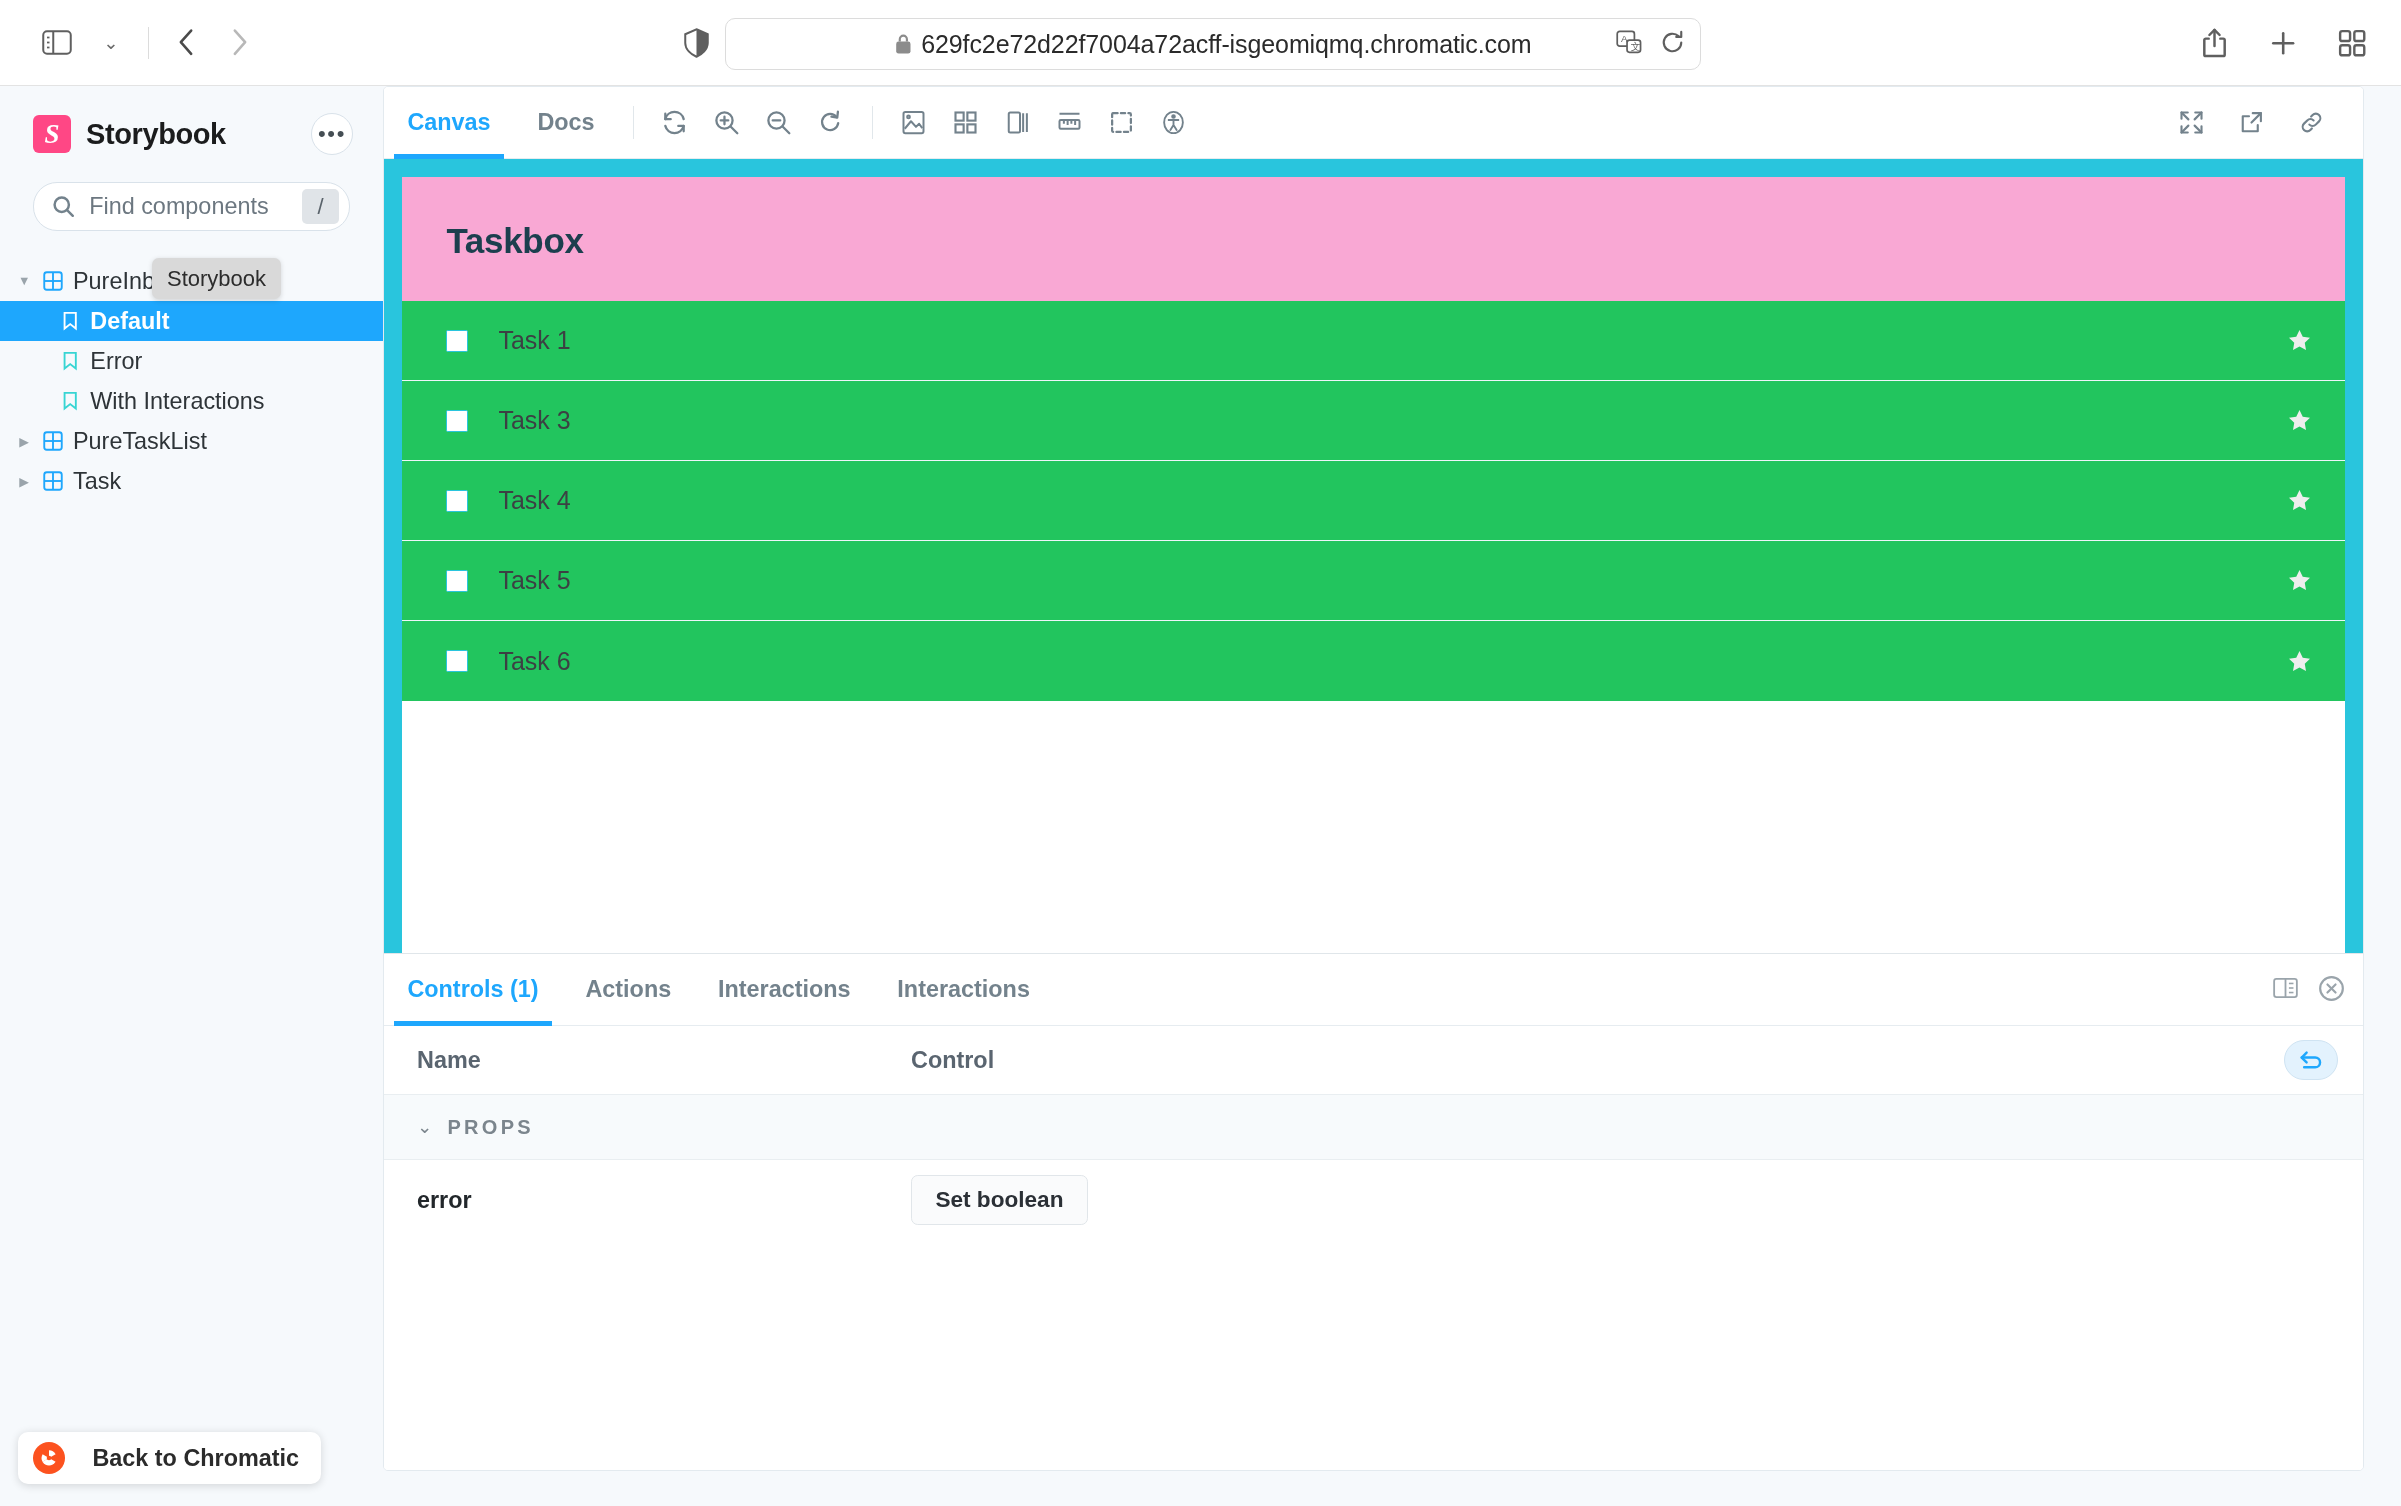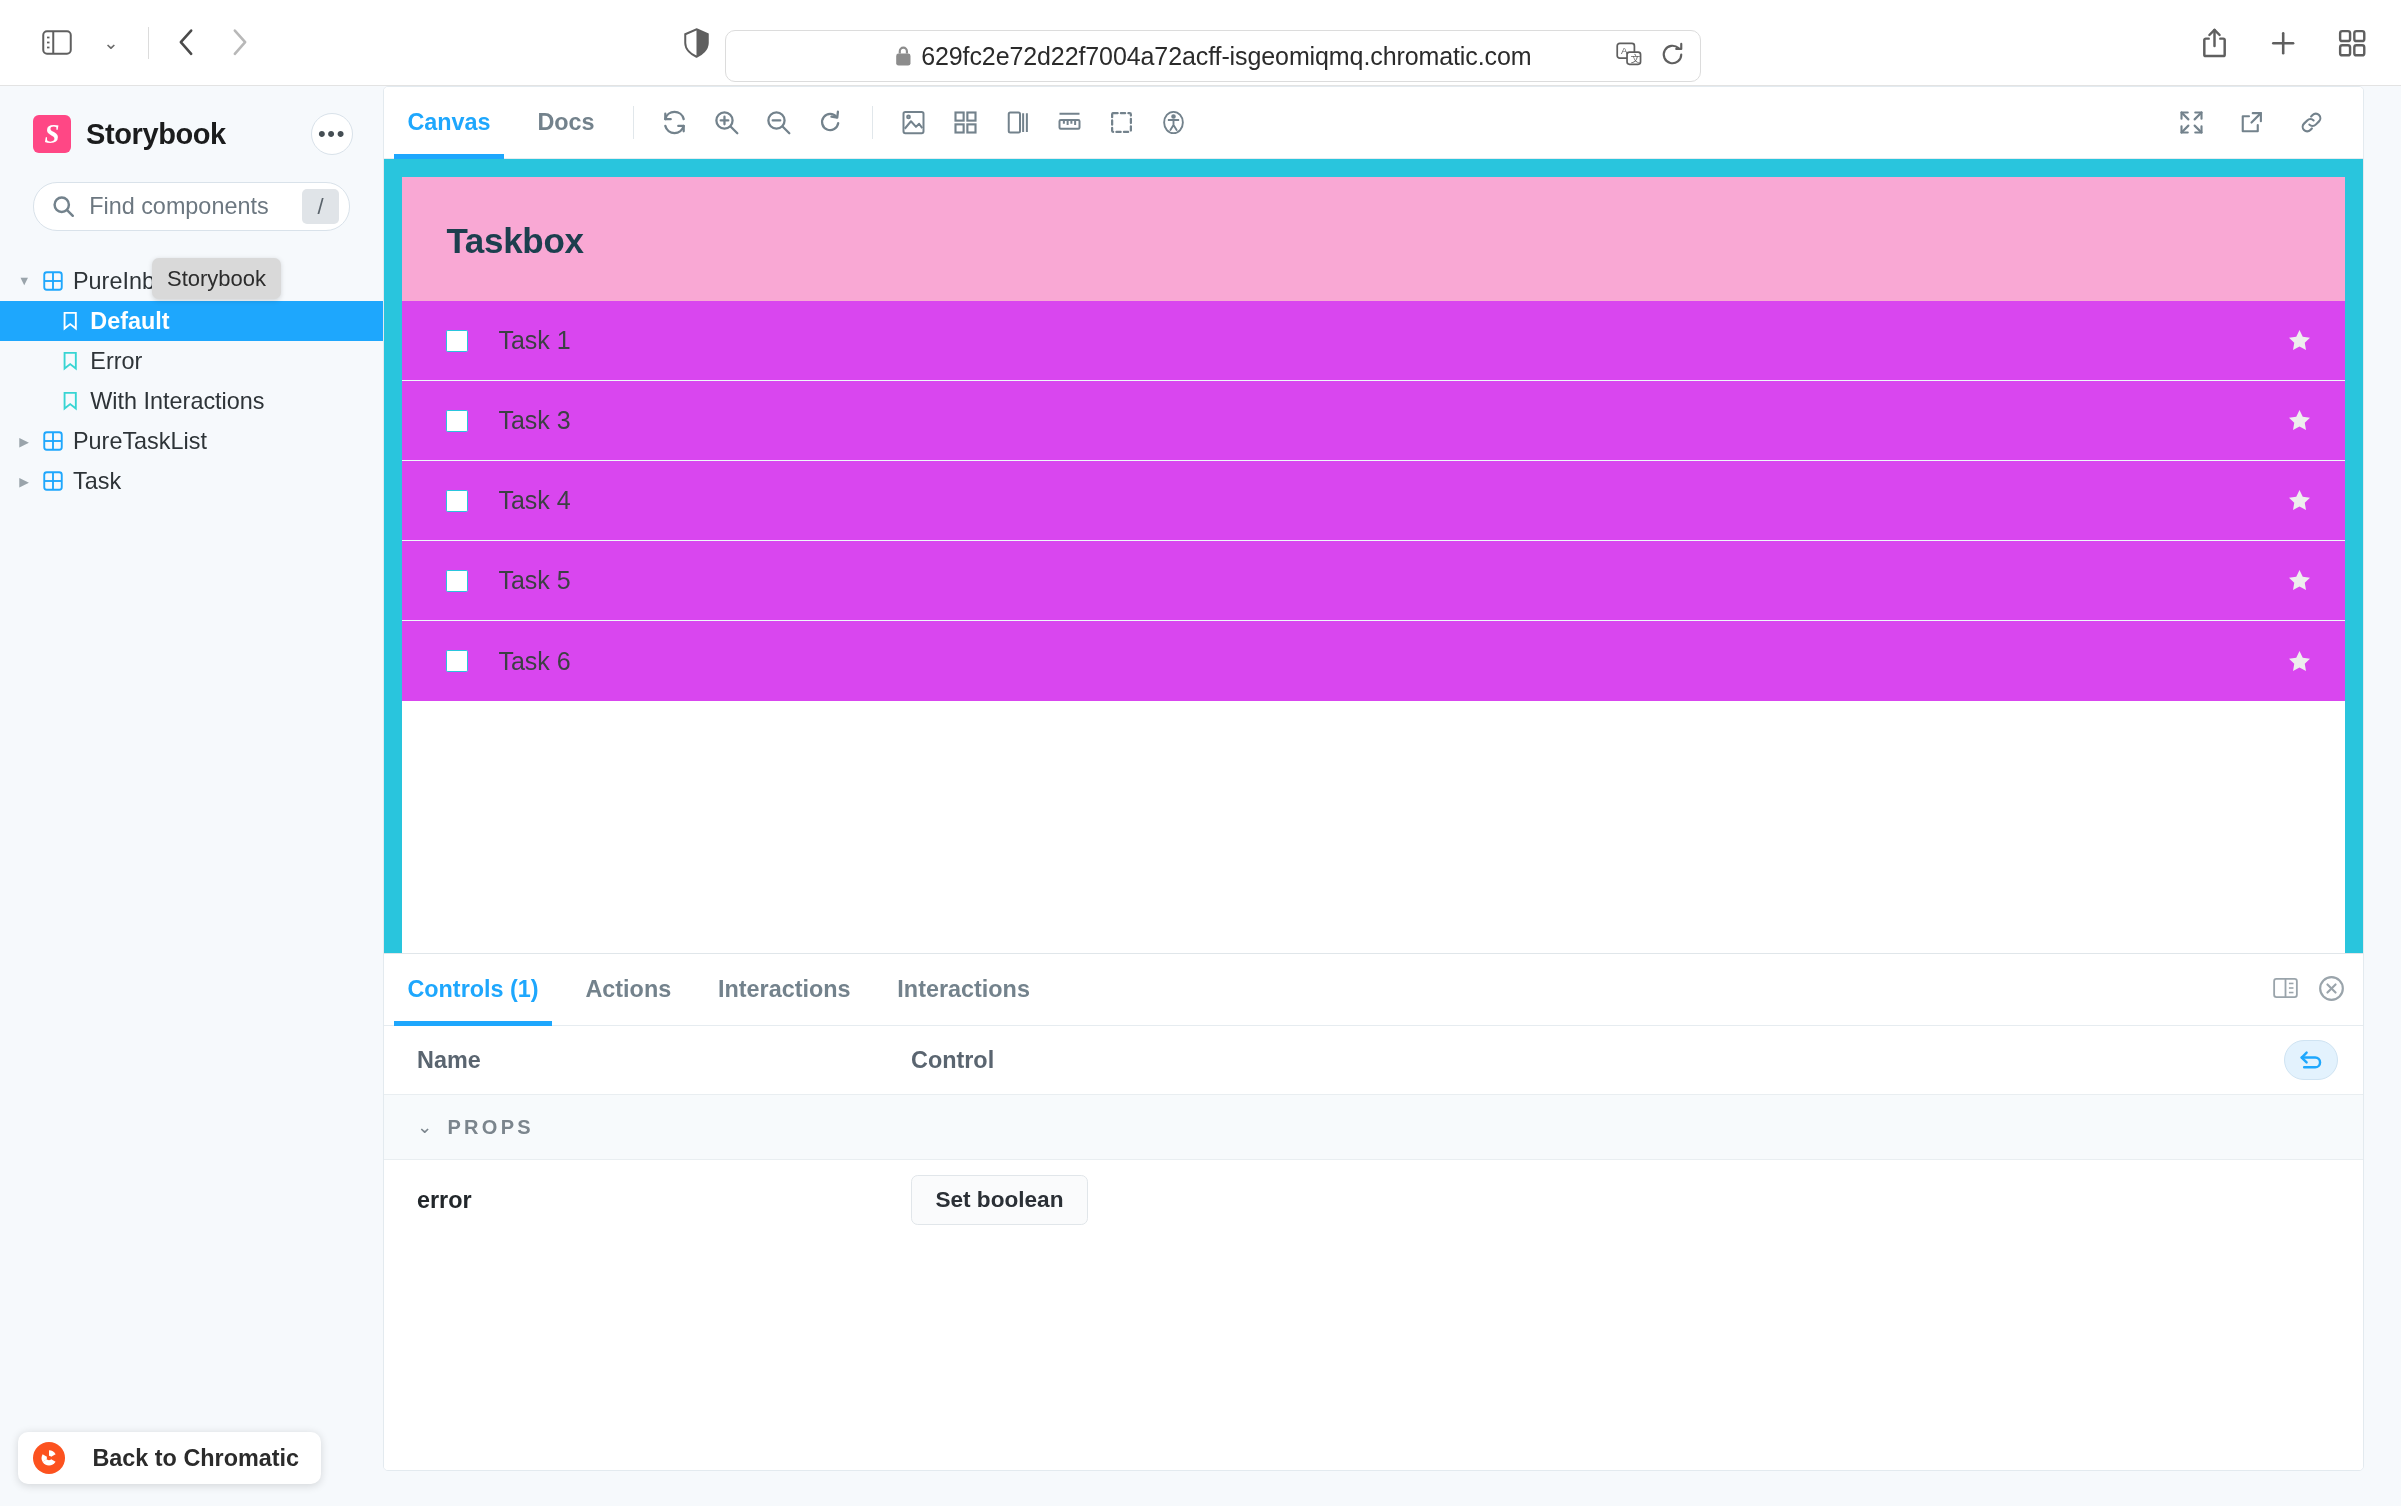--- a/index.html
+++ b/index.html
@@ -21,21 +21,21 @@
   .chrome-left { display: flex; align-items: center; gap: 0; padding-left: 30px; }
   .chrome-btn {
     width: 54px; height: 49px;
     display: flex; align-items: center; justify-content: center;
     color: #5f5f5f;
   }
   .chrome-sep { width: 0.8px; height: 32px; background: #dcdcdc; margin: 0 10px; }
   .chev-small { font-size: 18.4px; color: #6a6a6a; }
 
   .url-wrap {
-    position: absolute; left: 725px; top: 30px;
+    position: absolute; left: 725px; top: 18px;
     width: 976px; height: 52px;
   }
   .url-field {
     width: 100%; height: 100%;
     border: 0.8px solid #dcdcdc; border-radius: 10px;
     background: #ffffff;
     display: flex; align-items: center; justify-content: center;
     position: relative;
   }
   .url-text {
@@ -184,21 +184,21 @@
   .taskbox {
     background: #fff; height: 100%;
     display: flex; flex-direction: column;
   }
   .taskbox-header {
     background: #f9a8d4; padding: 44px 44px 40px 44px;
   }
   .taskbox-title {
     font-size: 35px; font-weight: bold; color: #1c3f4e; letter-spacing: -0.3px;
   }
-  .task-list { background: #d946ef; }
+  .task-list { background: #22c55e; }
   .task-row {
     height: 80px; display: flex; align-items: center;
     padding: 0 33px 0 44px;
     border-bottom: 0.8px solid #eef6f9;
   }
   .task-check {
     width: 22px; height: 22px; border: 1.7px solid #29c5dd; border-radius: 1.7px;
     background: #fff; flex: 0 0 22px;
   }
   .task-title { font-size: 25px; color: #3c4043; margin-left: 30px; flex: 1; }

